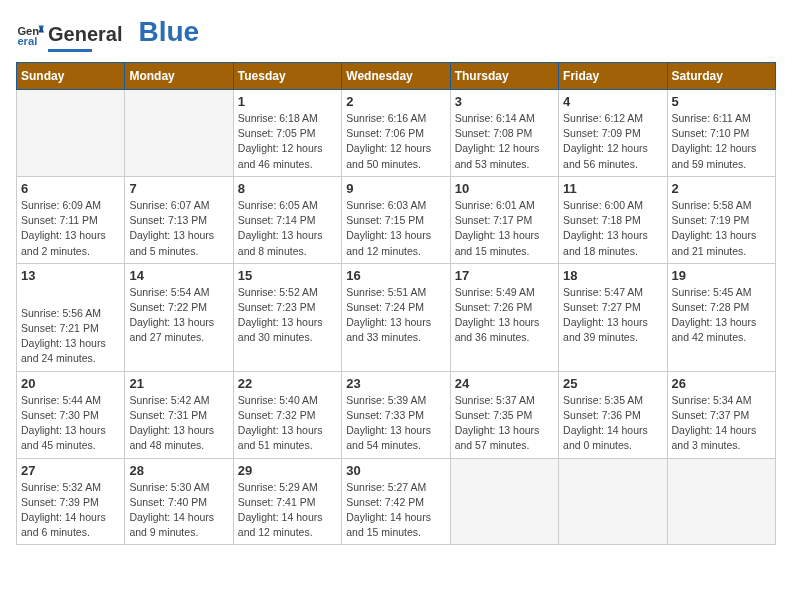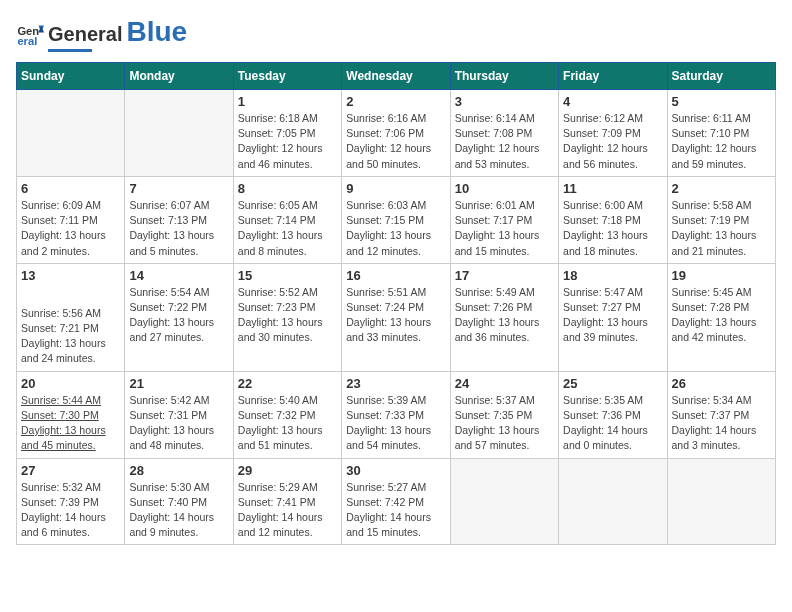--- a/index.html
+++ b/index.html
@@ -36,21 +36,21 @@
     .subtitle {
       font-size: 16px;
       color: #555;
     }
     .calendar {
       width: 100%;
       border-collapse: collapse;
       font-size: 11px;
     }
     .calendar th {
-      background-color: #0f766e;
+      background-color: #a16207;
       color: #fff;
       padding: 6px 4px;
       text-align: left;
       font-size: 12px;
       border: 1px solid #1a5a9a;
     }
     .calendar td {
       border: 1px solid #ccc;
       vertical-align: top;
       padding: 4px;
@@ -81,21 +81,21 @@
 
 <div class="header">
   <div class="logo">
     <svg class="logo-icon" viewBox="0 0 40 40">
       <text x="2" y="22" font-size="16" font-weight="bold" fill="#333">Gen</text>
       <text x="2" y="36" font-size="16" font-weight="bold" fill="#2a6db5">eral</text>
       <polygon points="32,8 40,8 36,18" fill="#2a6db5"></polygon>
       <polygon points="36,18 40,8 44,18" fill="#1a4a8a" transform="translate(-4,0)"></polygon>
     </svg>
     <div>
-      <div style="display:flex;align-items:baseline;gap:4px;">
+      <div style="display:flex;align-items:baseline;gap:16px;">
         <span style="font-size:20px;font-weight:bold;color:#333;">General</span>
         <span style="font-size:28px;font-weight:bold;color:#2a6db5;">Blue</span>
       </div>
       <div style="width:44px;height:3px;background:#2a6db5;margin-top:1px;"></div>
     </div>
   </div>
 </div>
 
 <table class="calendar">
   <thead>
@@ -247,21 +247,21 @@
           <div class="day-num">19</div>
           <div class="day-detail" style="white-space: pre-line;">Sunrise: 5:45 AM
 Sunset: 7:28 PM
 Daylight: 13 hours
 and 42 minutes.</div>
         </td>
       </tr>
       <tr class="week-row">
         <td>
           <div class="day-num">20</div>
-          <div class="day-detail" style="white-space: pre-line; text-decoration: underline;">Sunrise: 5:44 AM
+          <div class="day-detail" style="white-space: pre-line;">Sunrise: 5:44 AM
 Sunset: 7:30 PM
 Daylight: 13 hours
 and 45 minutes.</div>
         </td>
         <td>
           <div class="day-num">21</div>
           <div class="day-detail" style="white-space: pre-line;">Sunrise: 5:42 AM
 Sunset: 7:31 PM
 Daylight: 13 hours
 and 48 minutes.</div>

